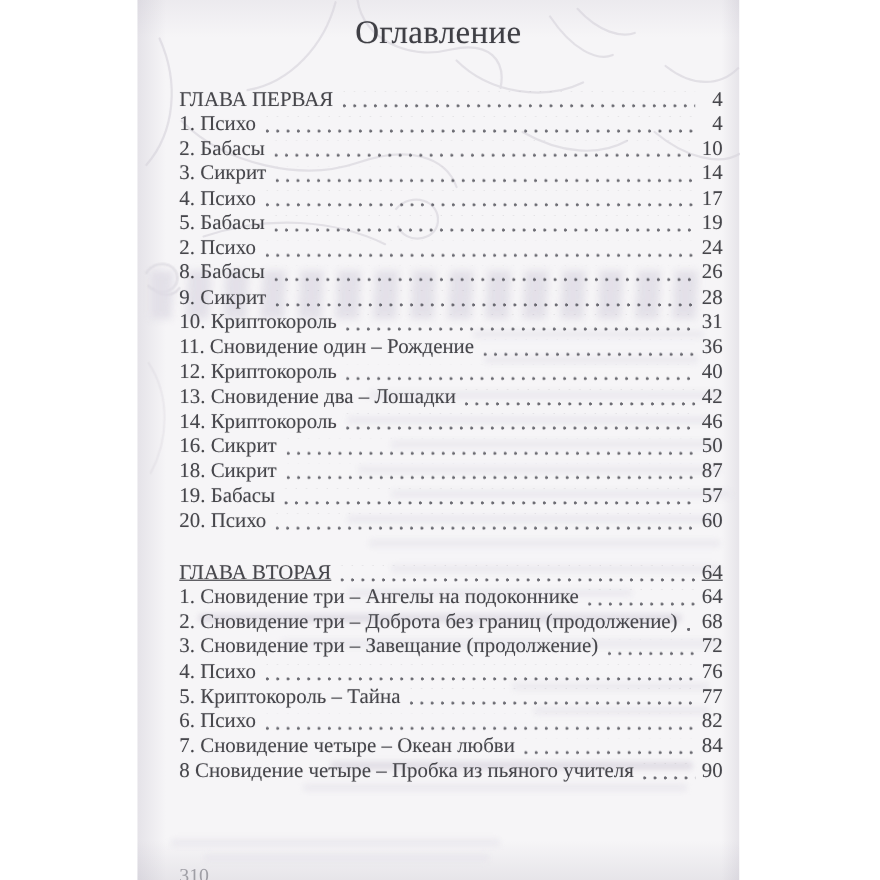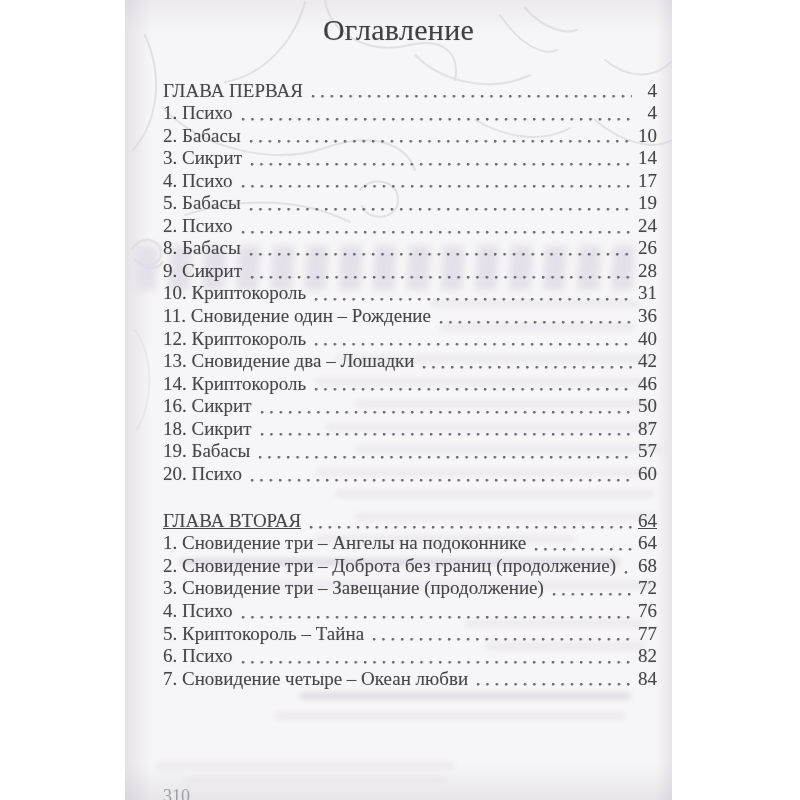--- a/index.html
+++ b/index.html
@@ -246,16 +246,21 @@
       <div class="row item">
     <span class="entry-label">6. Психо</span>
     <span class="leader"></span>
     <span class="entry-page">82</span>
   </div>
       <div class="row item">
     <span class="entry-label">7. Сновидение четыре – Океан любви</span>
     <span class="leader"></span>
     <span class="entry-page">84</span>
   </div>
+      <div class="row item">
+    <span class="entry-label">8 Сновидение четыре – Пробка из пьяного учителя</span>
+    <span class="leader"></span>
+    <span class="entry-page">90</span>
+  </div>
     </div>
 
   <div class="footer-num">310</div>
 </div>
 
 </body></html>

